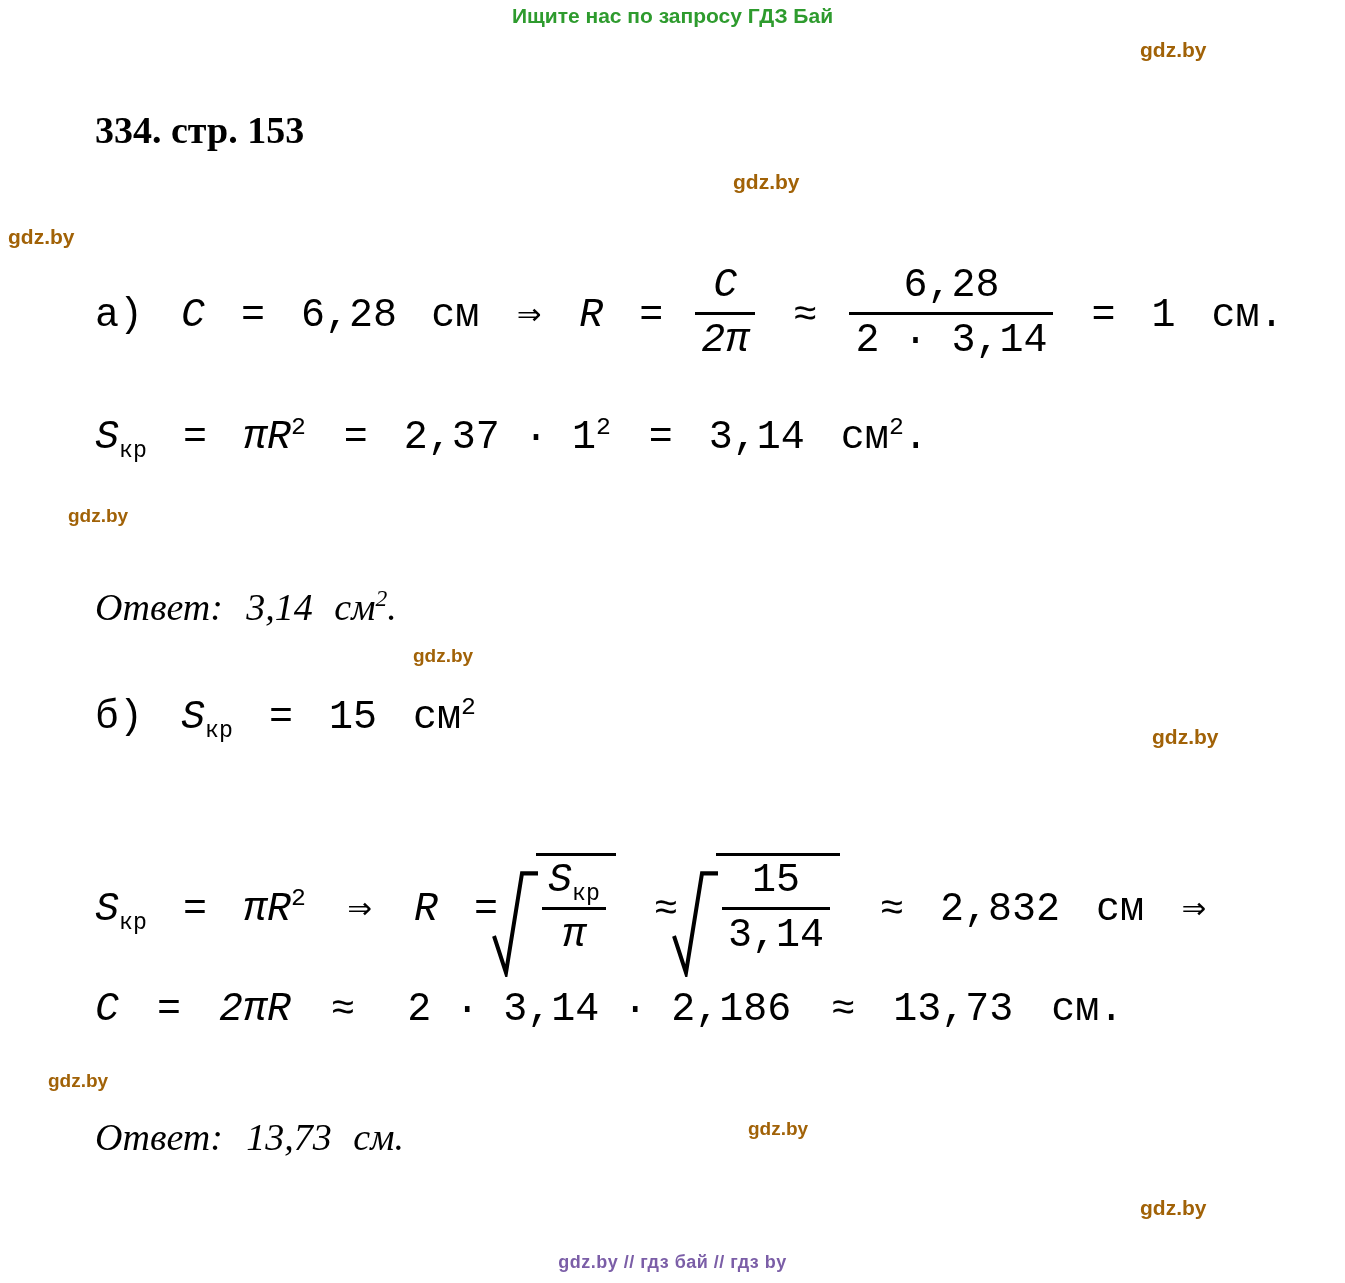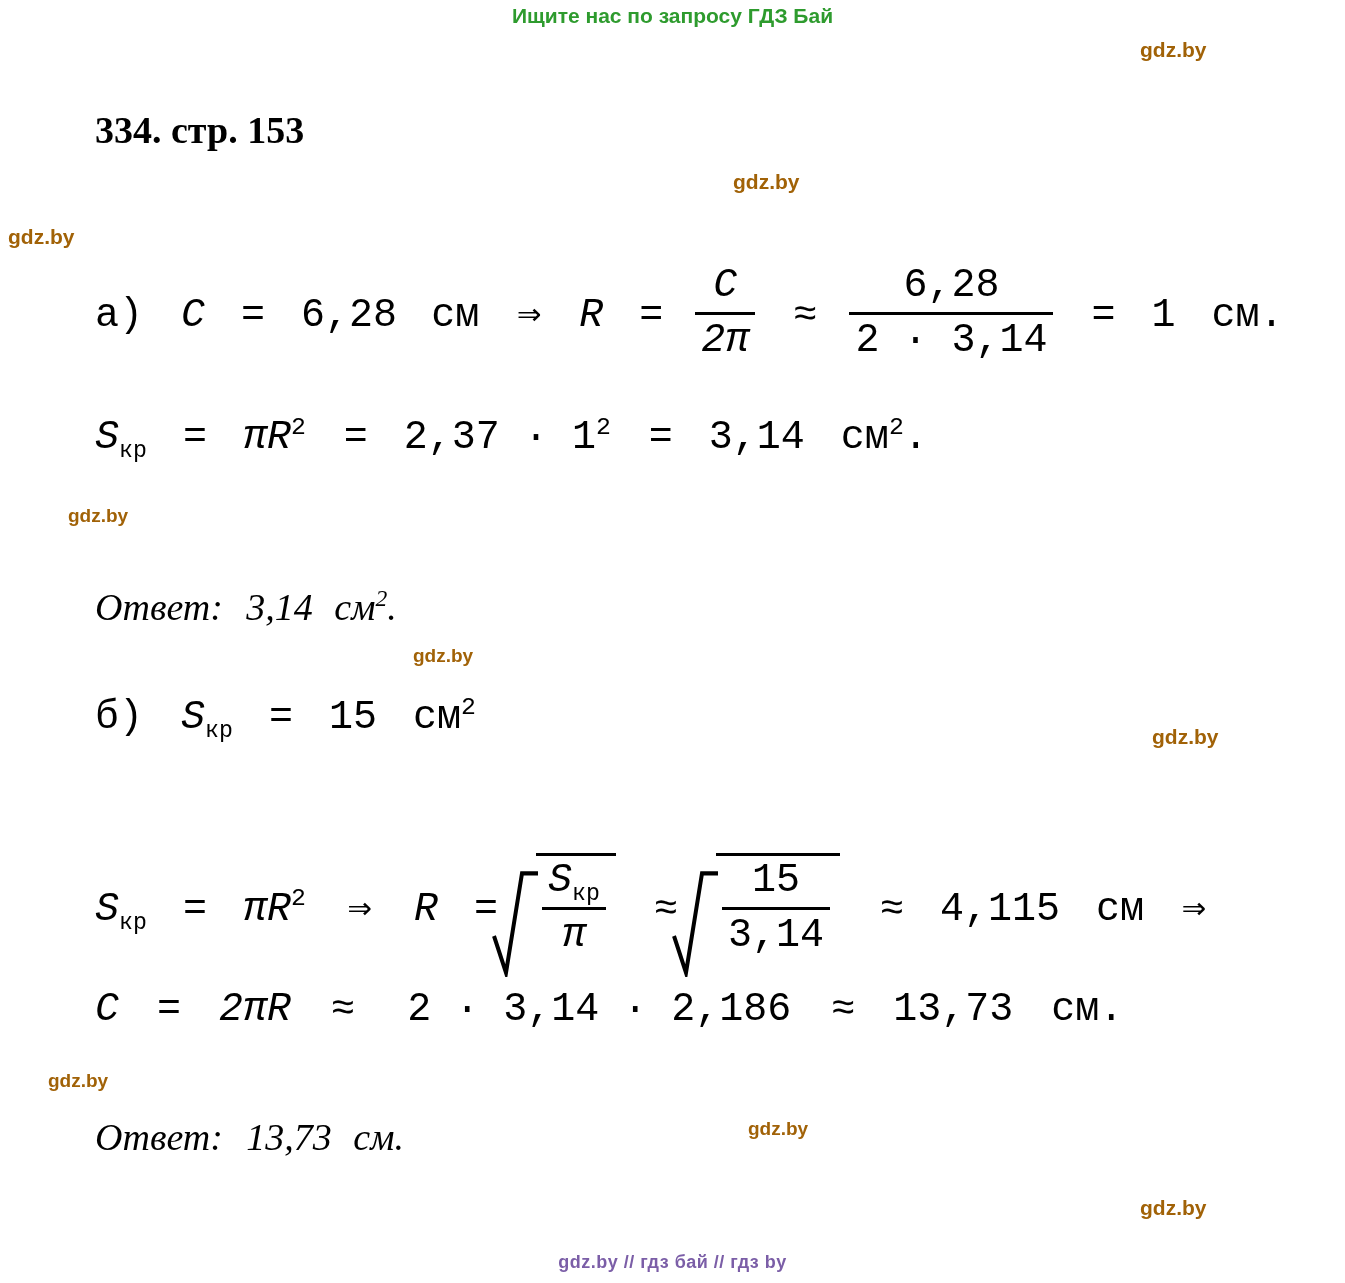--- a/index.html
+++ b/index.html
@@ -221,21 +221,21 @@
     <span class="rad-body">
       <span class="frac" style="margin:0;">
         <span class="num">15</span>
         <span class="bar"></span>
         <span class="den">3,14</span>
       </span>
     </span>
   </span>
 
   <span style="margin-left:10px;">≈</span>
-  <span style="margin-left:12px;">4,115</span>
+  <span style="margin-left:12px;">2,832</span>
   <span style="margin-left:12px;">см</span>
   <span style="margin-left:14px;">⇒</span>
 </div>
 
 <div class="math" style="left:95px; top:990px;">
   <span class="it">C</span>
   <span style="margin-left:14px;">=</span>
   <span class="it" style="margin-left:14px;">2πR</span>
   <span style="margin-left:16px;">≈</span>
   <span style="margin-left:28px;">2 · 3,14 · 2,186</span>

